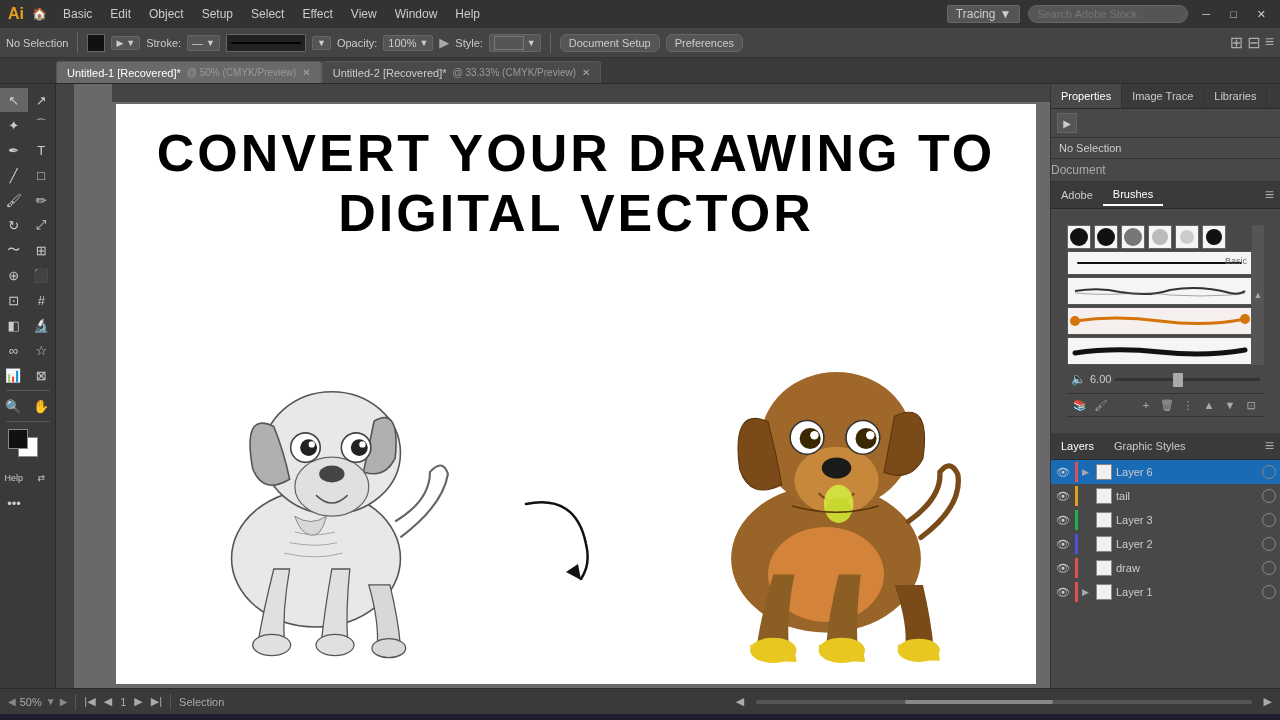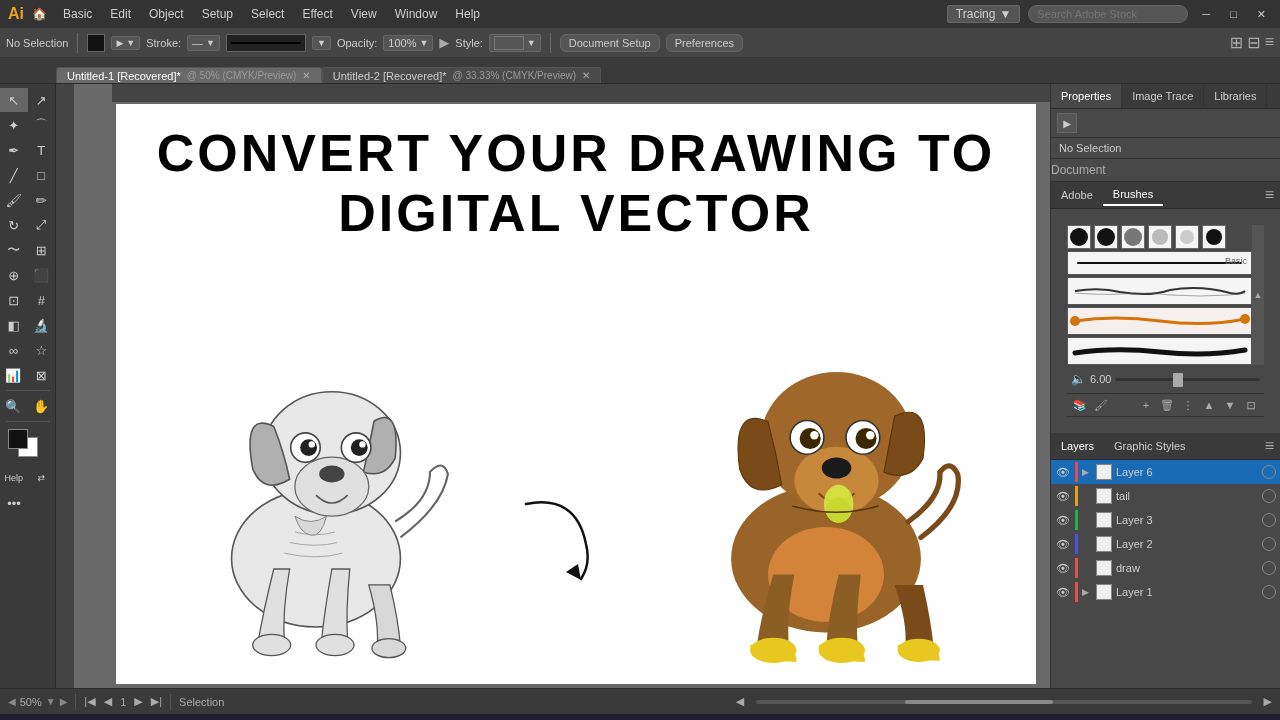--- a/index.html
+++ b/index.html
@@ -349,21 +349,21 @@
     
     #doc-tabs {
       height: 26px;
       background: #3a3a3a;
       display: flex;
       align-items: flex-end;
       border-bottom: 1px solid #2a2a2a;
       padding-left: 56px;
     }
     .doc-tab {
-      height: 16px;
+      height: 22px;
       padding: 0 10px;
       background: #4a4a4a;
       border: 1px solid #555;
       border-bottom: none;
       font-size: 11px;
       color: #ccc;
       display: flex; align-items: center; gap: 6px;
       cursor: pointer;
       border-radius: 3px 3px 0 0;
     }

